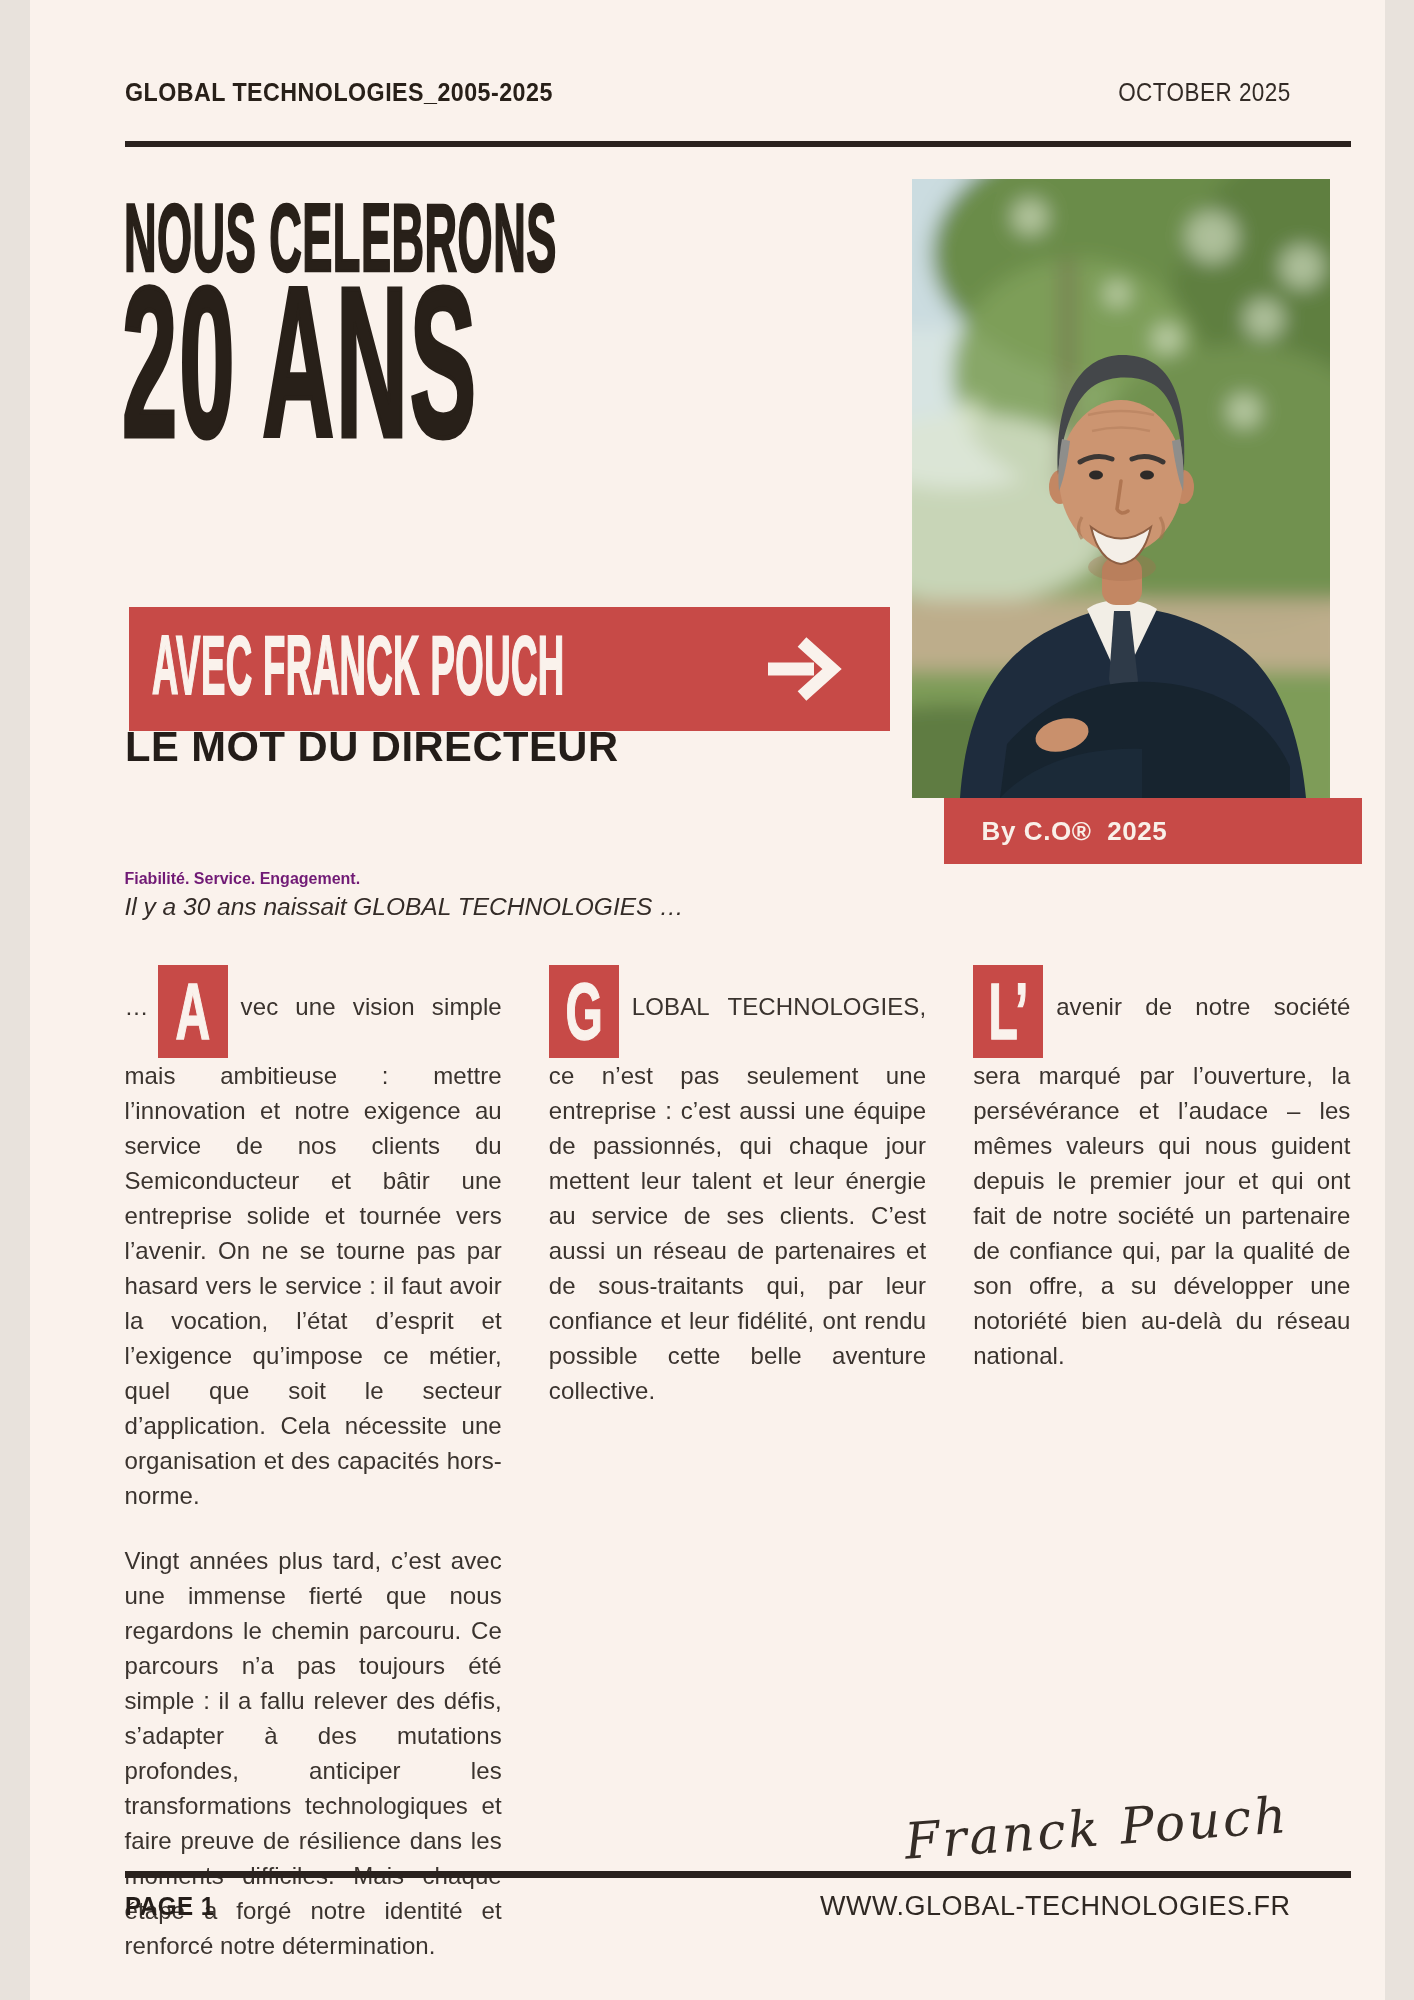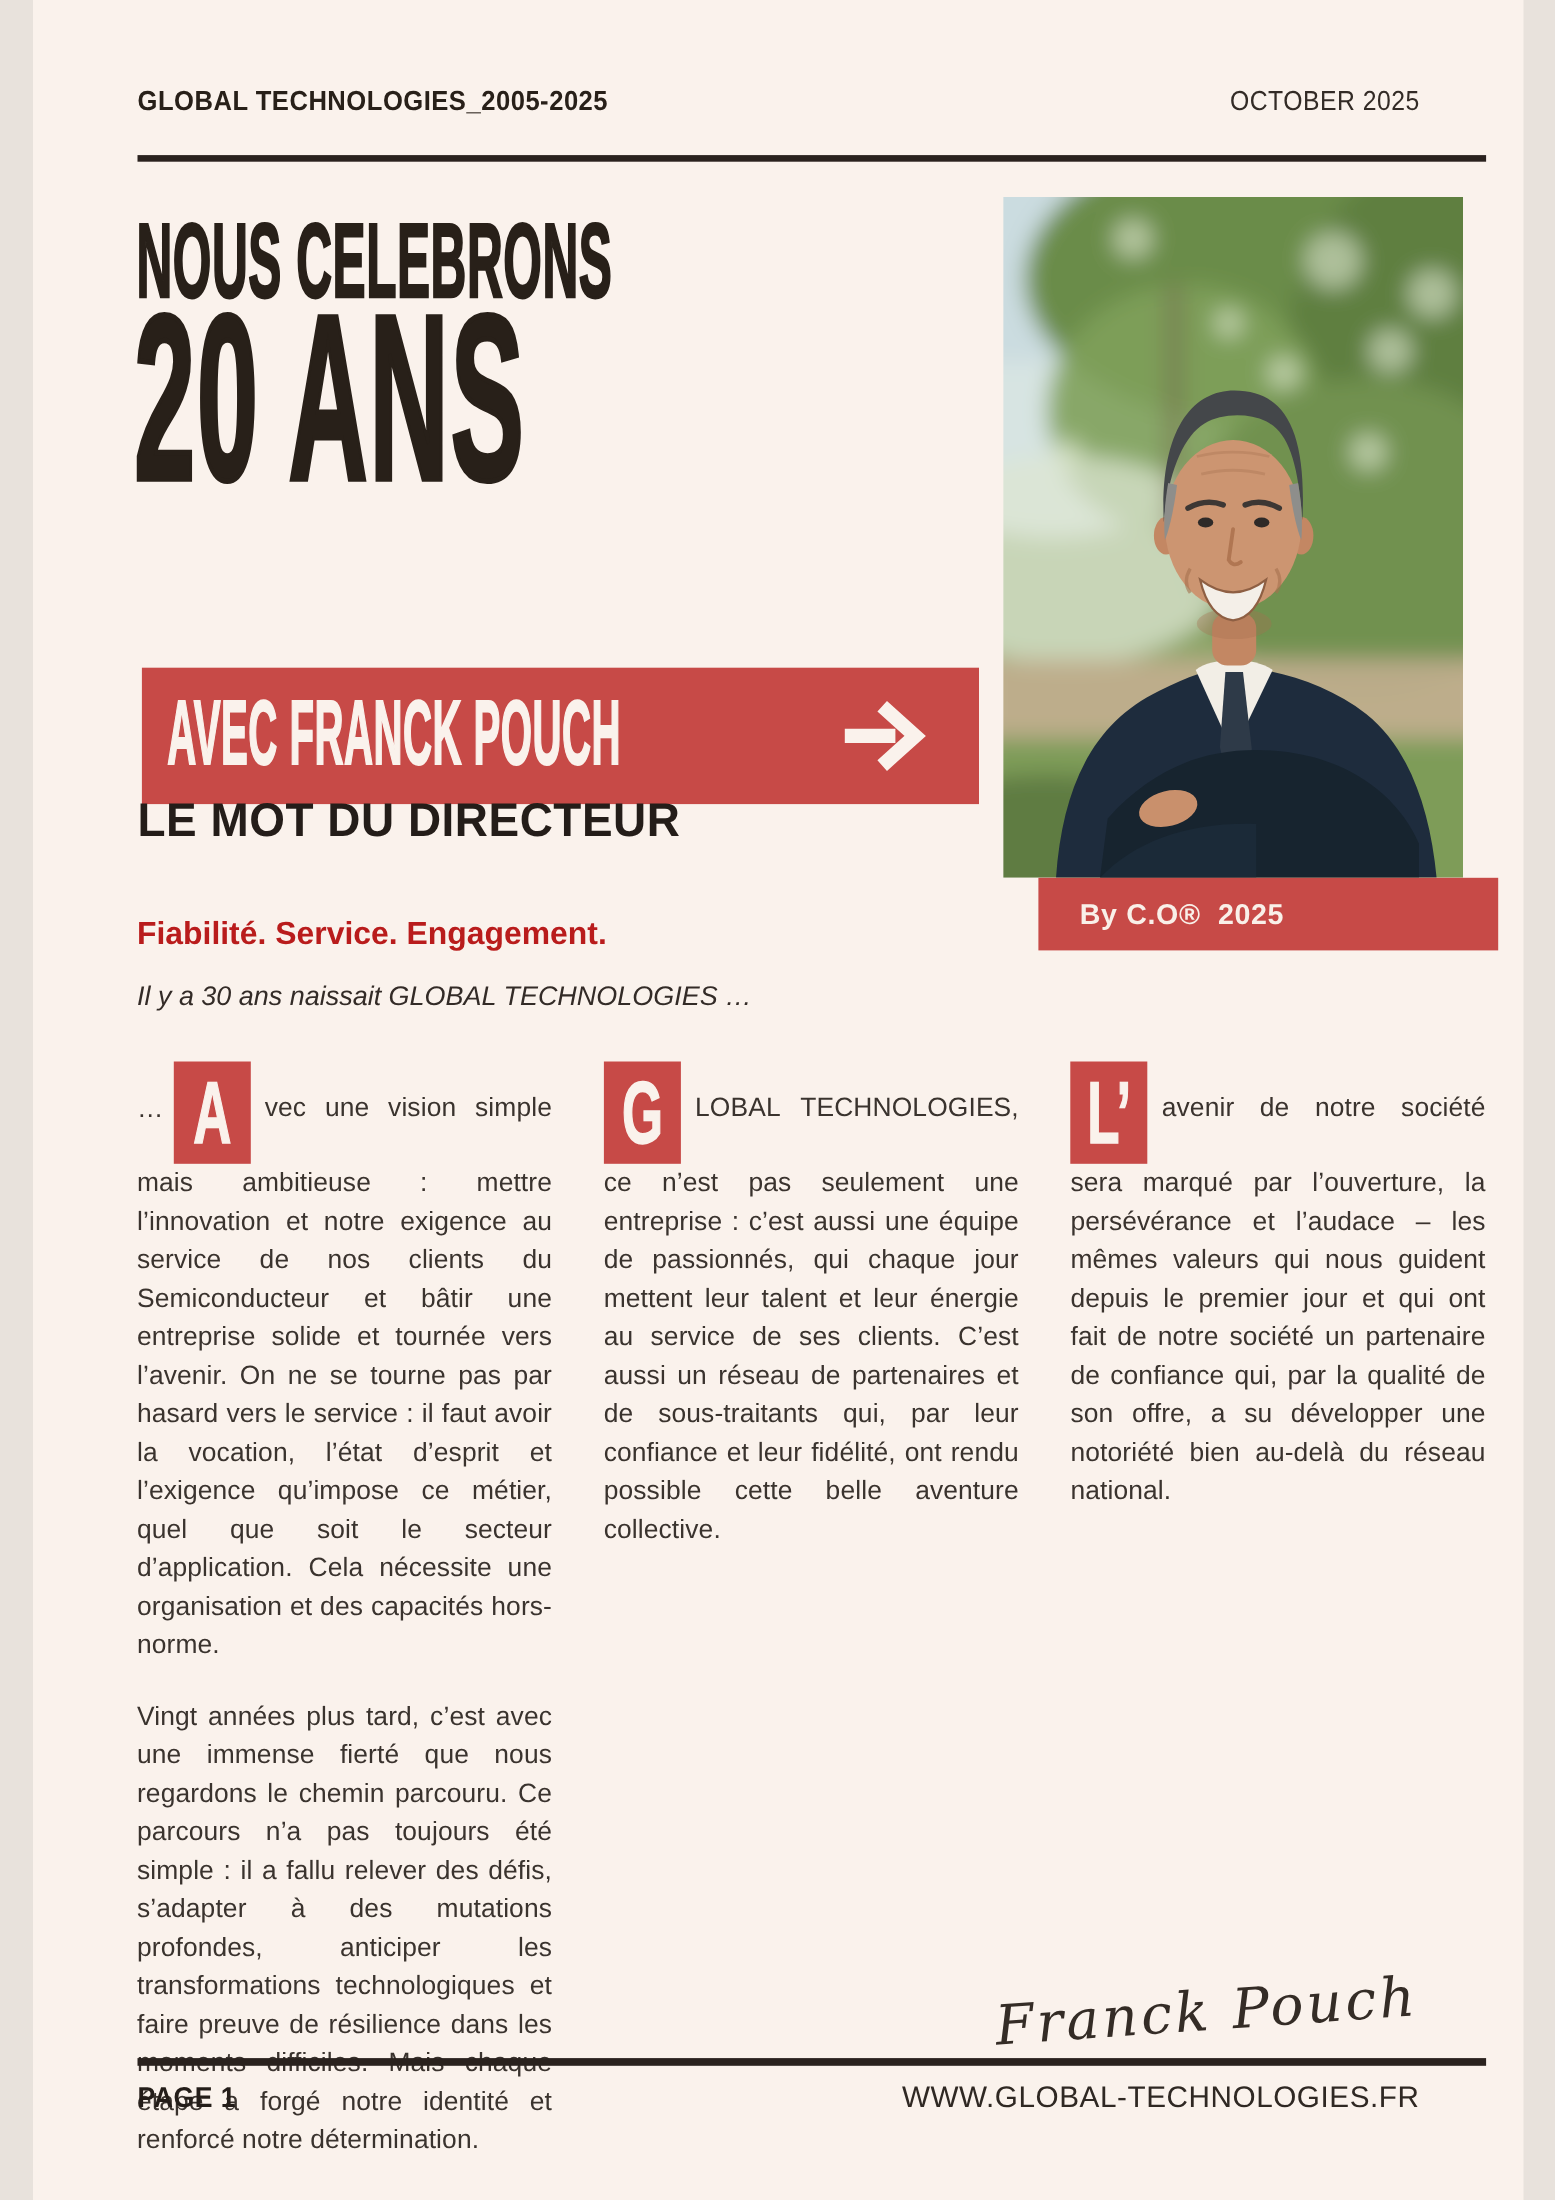--- a/index.html
+++ b/index.html
@@ -45,21 +45,21 @@
     position:absolute;left:23px;top:50%;transform:translateY(-54%) scaleX(.44);
     transform-origin:0 50%;font-size:83px;font-weight:700;line-height:1;color:var(--cream);
     white-space:nowrap;letter-spacing:1px;-webkit-text-stroke:2px var(--cream);
   }
   .banner-arrow{position:absolute;left:637px;top:27px;width:76px;height:70px;}
   
   .section-heading{
     position:absolute;left:95px;top:722px;font-size:43px;font-weight:700;letter-spacing:.5px;
     transform:scaleX(.97);transform-origin:0 0;white-space:nowrap;color:#241D19;
   }
-  .intro-bold{position:absolute;left:95px;top:833px;font-size:29px;font-weight:700;color:#b91c1c;}
+  .intro-bold{position:absolute;left:95px;top:870px;font-size:16px;font-weight:700;color:#701a75;}
   .intro-italic{position:absolute;left:95px;top:893px;font-size:24.5px;font-style:italic;color:#332B27;}
   
   .photo{position:absolute;left:882px;top:179px;width:418px;height:619px;overflow:hidden;}
   .photo svg{display:block;}
   .photo-caption{
     position:absolute;left:882px;top:798px;width:418px;height:66px;background:var(--red);
     display:flex;align-items:center;padding-left:38px;box-sizing:border-box;
     font-size:26px;font-weight:700;letter-spacing:.6px;color:#F9F0E9;margin-left:32px;
   }
   

